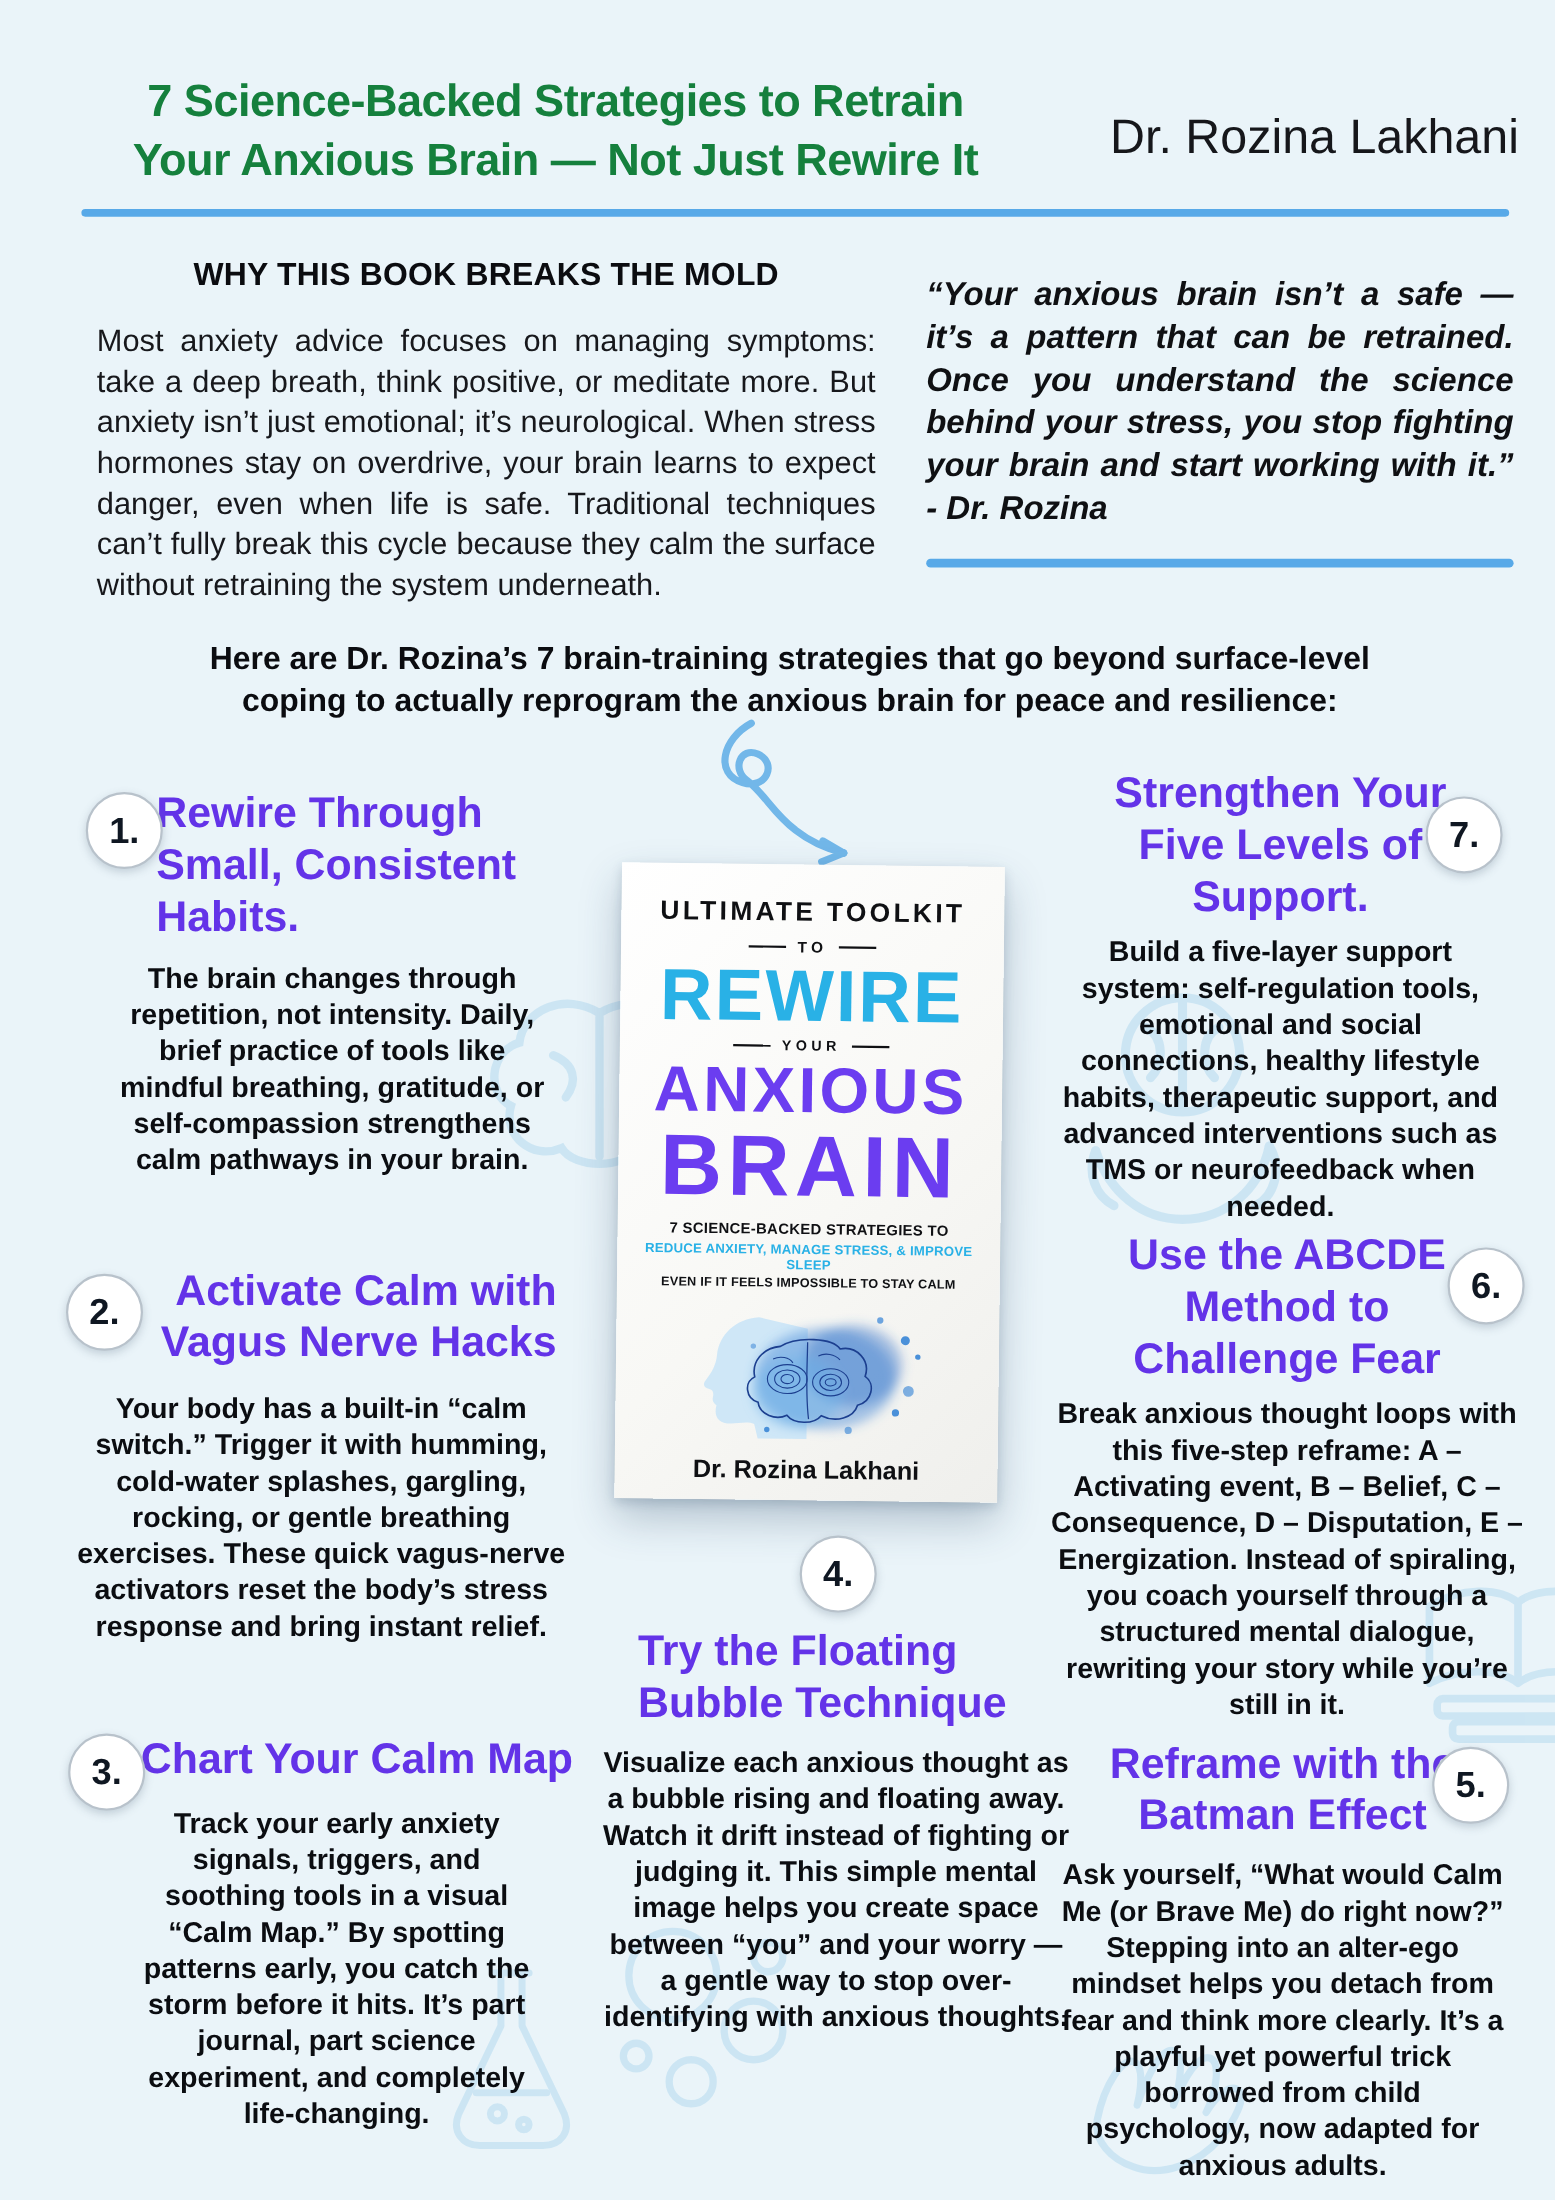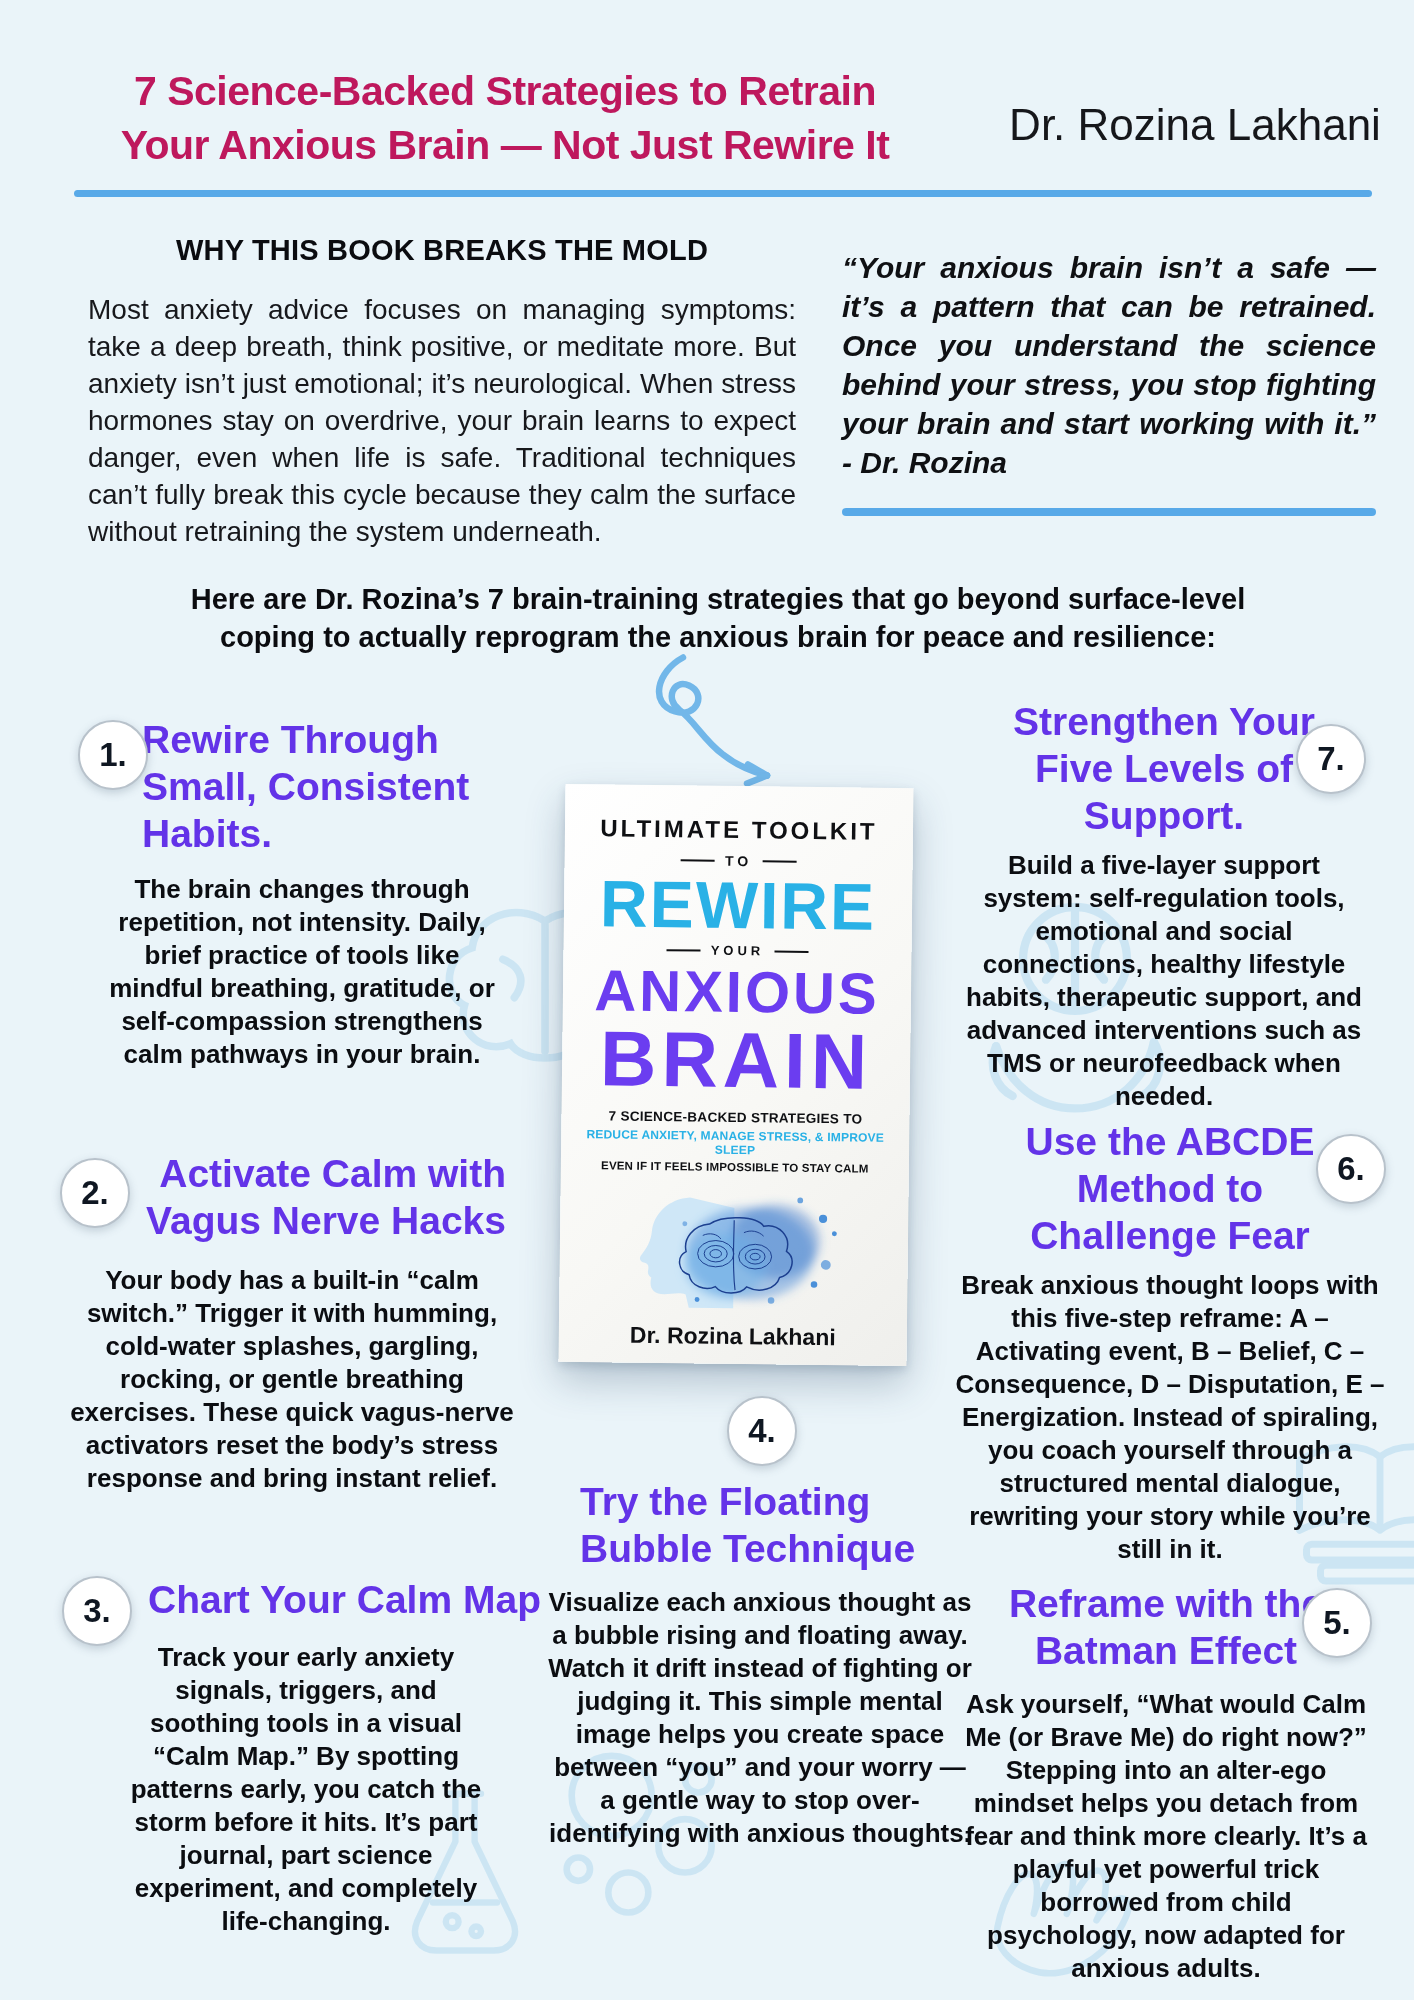--- a/index.html
+++ b/index.html
@@ -2,21 +2,21 @@
 <html style="--page-bg: #eaf4f9; --accent-blue: #58a9e8; --heading-purple: #6333e8; --book-cyan: #29b1e6; --book-purple: #6b3df0; --text-dark: #0c0e12;"><head>
 <meta charset="utf-8">
 <style>
   html,body{margin:0;padding:0;}
   body{font-family:"Liberation Sans", sans-serif; background:#dfeef5;}
   .page{position:relative;width:1414px;height:2000px;margin:0 auto;overflow:hidden;
         background:var(--page-bg,#eaf4f9);color:var(--text-dark,#0c0e12);}
 
   
   .title{position:absolute;left:60px;top:64px;width:890px;text-align:center;
-         font-size:41px;font-weight:800;line-height:54px;letter-spacing:-0.5px;color:#be185d;}
+         font-size:41px;font-weight:800;line-height:54px;letter-spacing:-0.5px;color:#15803d;}
   .title div{white-space:nowrap;}
   .author{position:absolute;left:1000px;top:100px;width:390px;text-align:center;
           font-size:44px;font-weight:400;color:#16171b;}
   .divider{position:absolute;left:74px;top:190px;width:1298px;height:7px;border-radius:4px;
            background:var(--accent-blue,#58a9e8);}
 
   
   .why{position:absolute;left:88px;top:234px;width:708px;}
   .why h2{margin:0 0 24px;text-align:center;font-size:29px;font-weight:800;letter-spacing:.2px;color:#0b0c10;}
   .why p{margin:0;font-size:28px;line-height:37px;text-align:justify;font-weight:400;color:#17181c;}
@@ -72,21 +72,21 @@
   .s1 .s-title{margin-left:72px;width:340px;text-align:left;}
   .s1 .s-body{width:392px;margin:16px 0 0 36px;}
 
   .s2{left:52px;top:1150px;width:480px;}
   .s2 .num{left:8px;top:8px;}
   .s2 .s-title{margin-left:74px;width:380px;text-align:right;}
   .s2 .s-body{width:456px;margin:20px 0 0 12px;}
 
   .s3{left:56px;top:1576px;width:470px;}
   .s3 .num{left:6px;top:0;}
-  .s3 .s-title{margin-left:92px;text-align:left;white-space:nowrap;}
+  .s3 .s-title{margin-left:72px;text-align:left;white-space:nowrap;}
   .s3 .s-body{width:376px;margin:18px 0 0 62px;}
 
   .s4{left:548px;top:1396px;width:424px;}
   .s4 .num{left:179px;top:0;}
   .s4 .s-title{margin:82px auto 0;width:360px;}
   .s4 .s-body{width:424px;margin:14px auto 0;}
 
   .s5{left:958px;top:1580px;width:416px;}
   .s5 .num{right:2px;top:8px;}
   .s5 .s-title{margin:0 auto;width:352px;text-align:center;}

